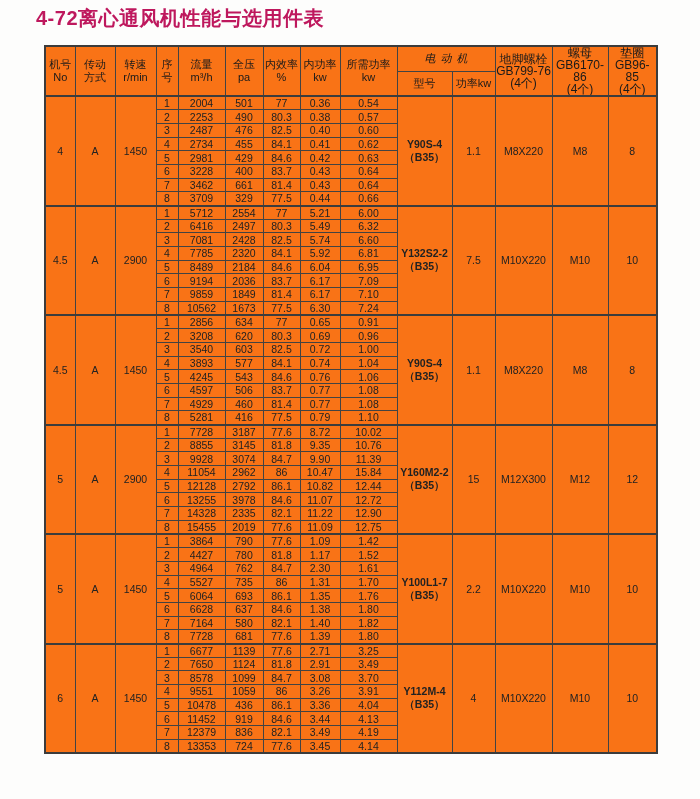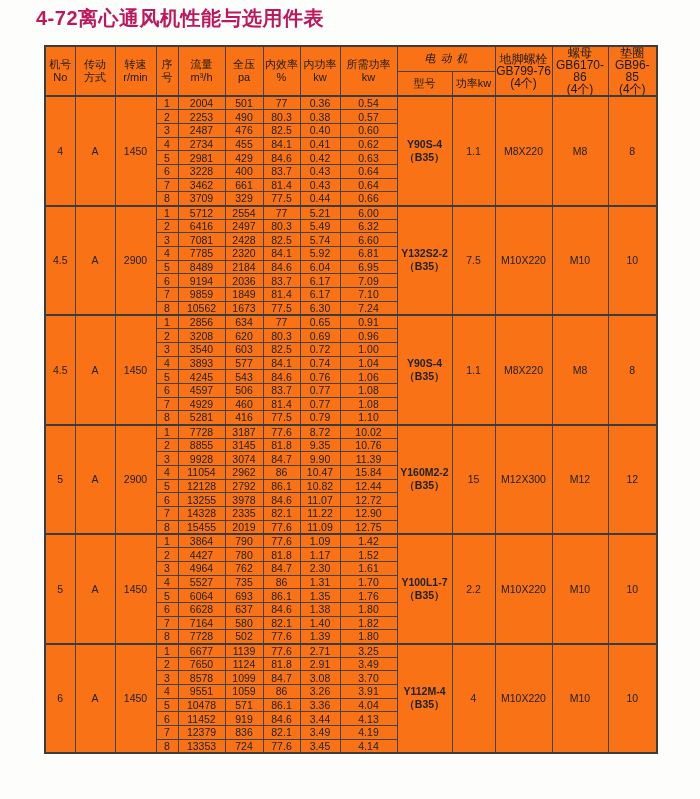--- a/index.html
+++ b/index.html
@@ -476,21 +476,21 @@
         <td>7</td>
         <td>7164</td>
         <td>580</td>
         <td>82.1</td>
         <td>1.40</td>
         <td>1.82</td>
       </tr>
       <tr>
         <td>8</td>
         <td>7728</td>
-        <td>502</td>
+        <td>681</td>
         <td>77.6</td>
         <td>1.39</td>
         <td>1.80</td>
       </tr>
       <tr class="block-start">
         <td rowspan="8">6</td>
         <td rowspan="8">A</td>
         <td rowspan="8">1450</td>
         <td>1</td>
         <td>6677</td>
@@ -525,21 +525,21 @@
         <td>4</td>
         <td>9551</td>
         <td>1059</td>
         <td>86</td>
         <td>3.26</td>
         <td>3.91</td>
       </tr>
       <tr>
         <td>5</td>
         <td>10478</td>
-        <td>571</td>
+        <td>436</td>
         <td>86.1</td>
         <td>3.36</td>
         <td>4.04</td>
       </tr>
       <tr>
         <td>6</td>
         <td>11452</td>
         <td>919</td>
         <td>84.6</td>
         <td>3.44</td>

